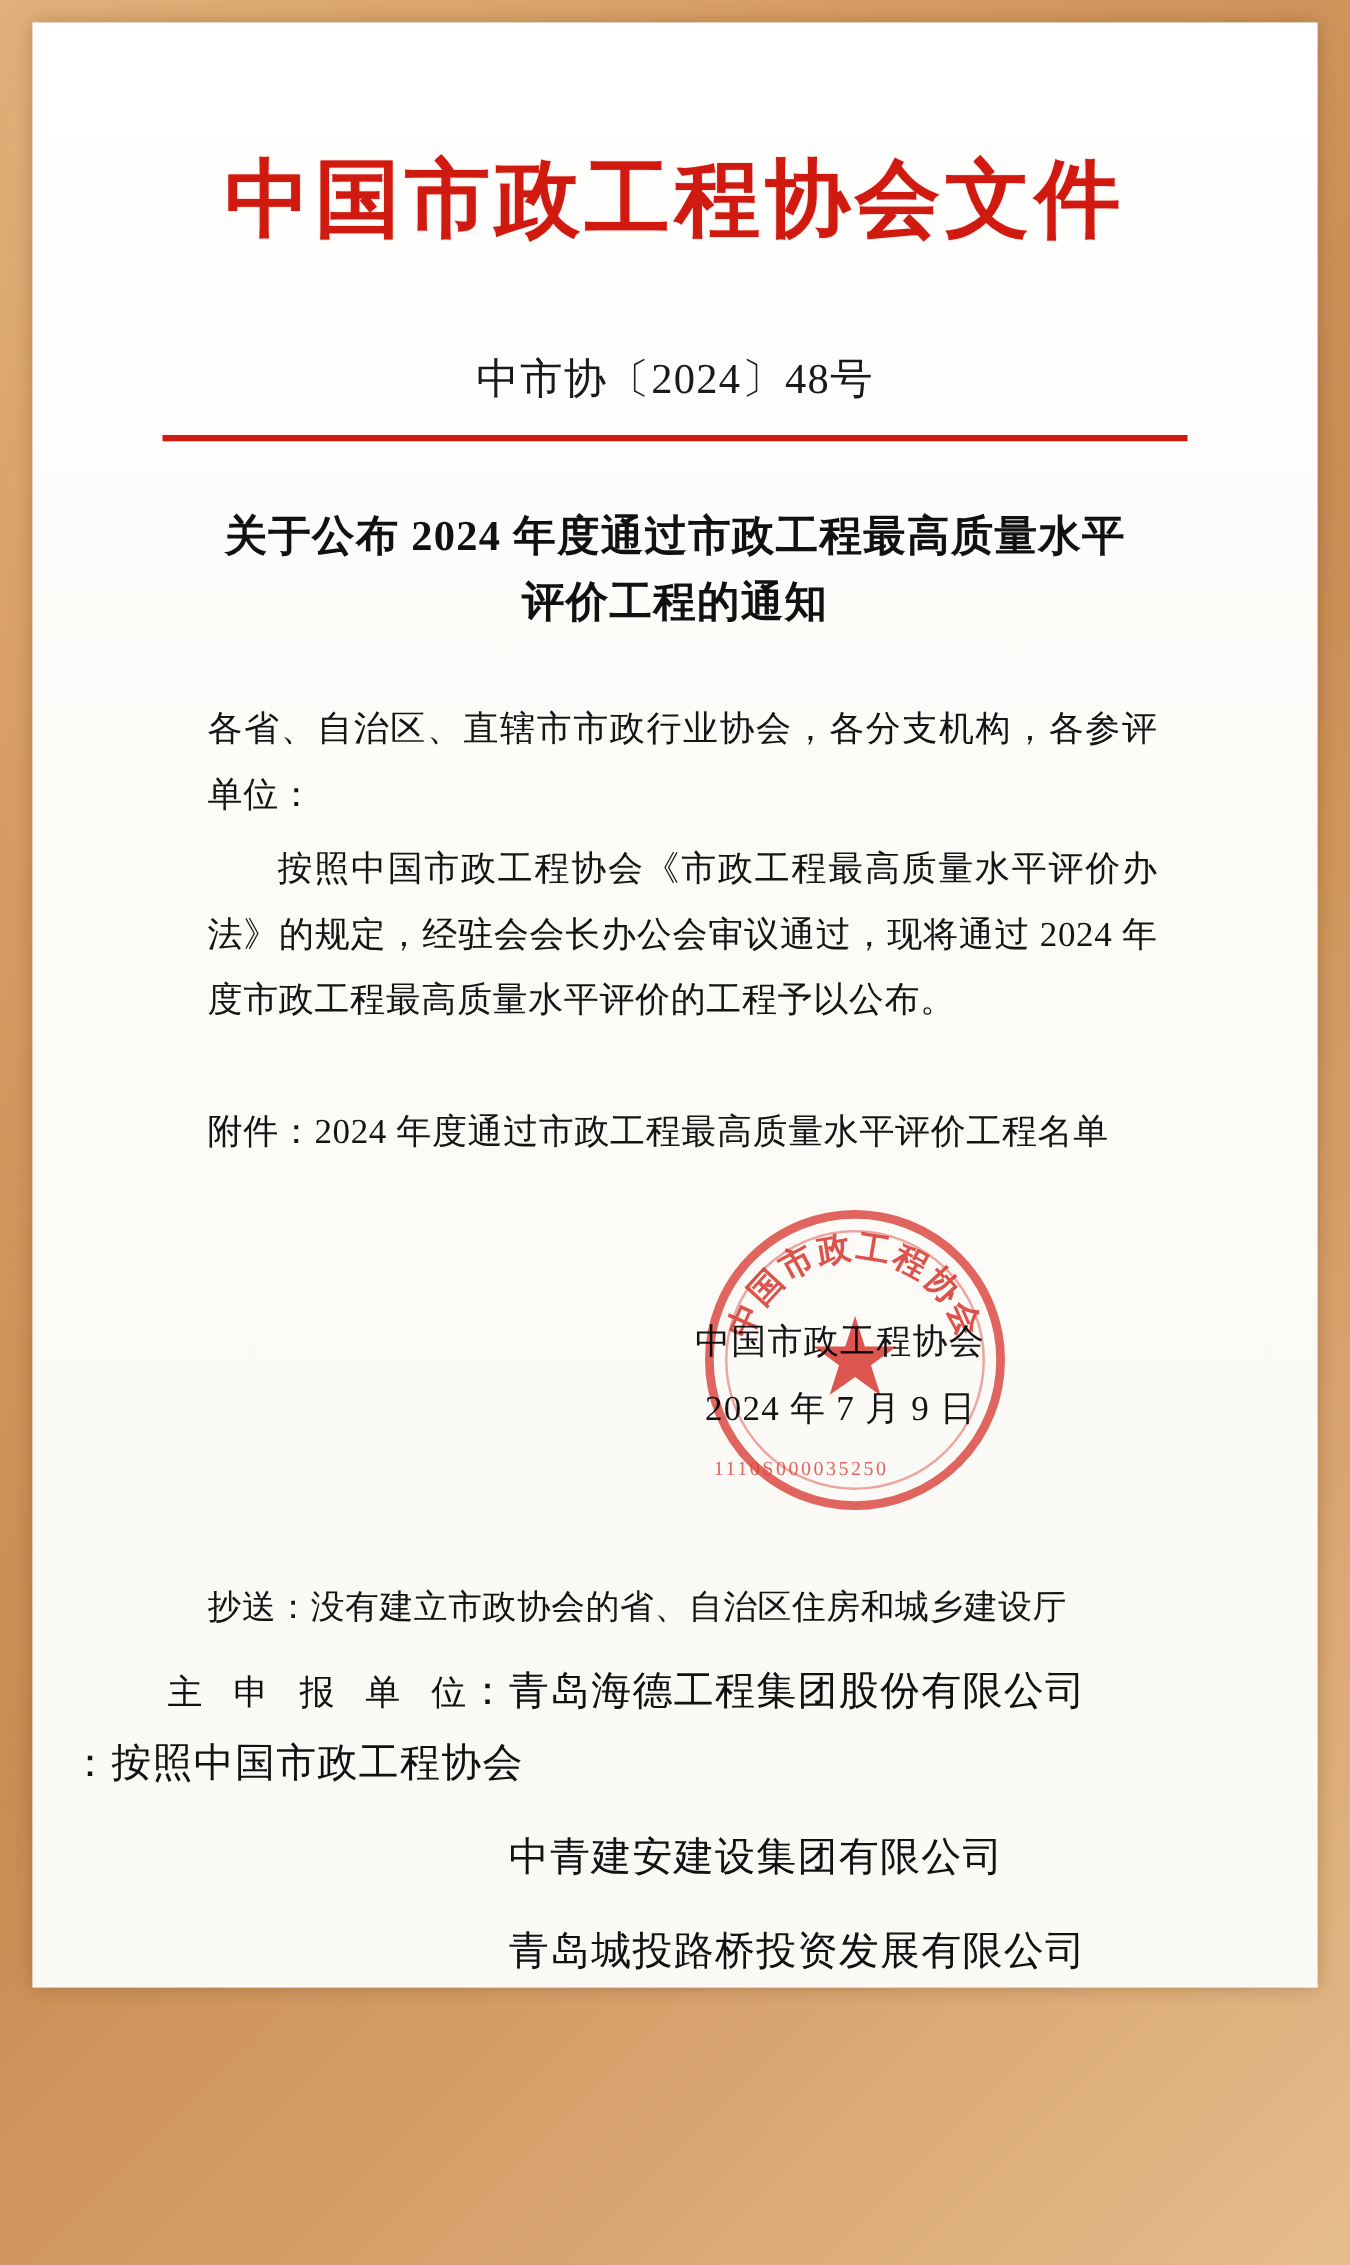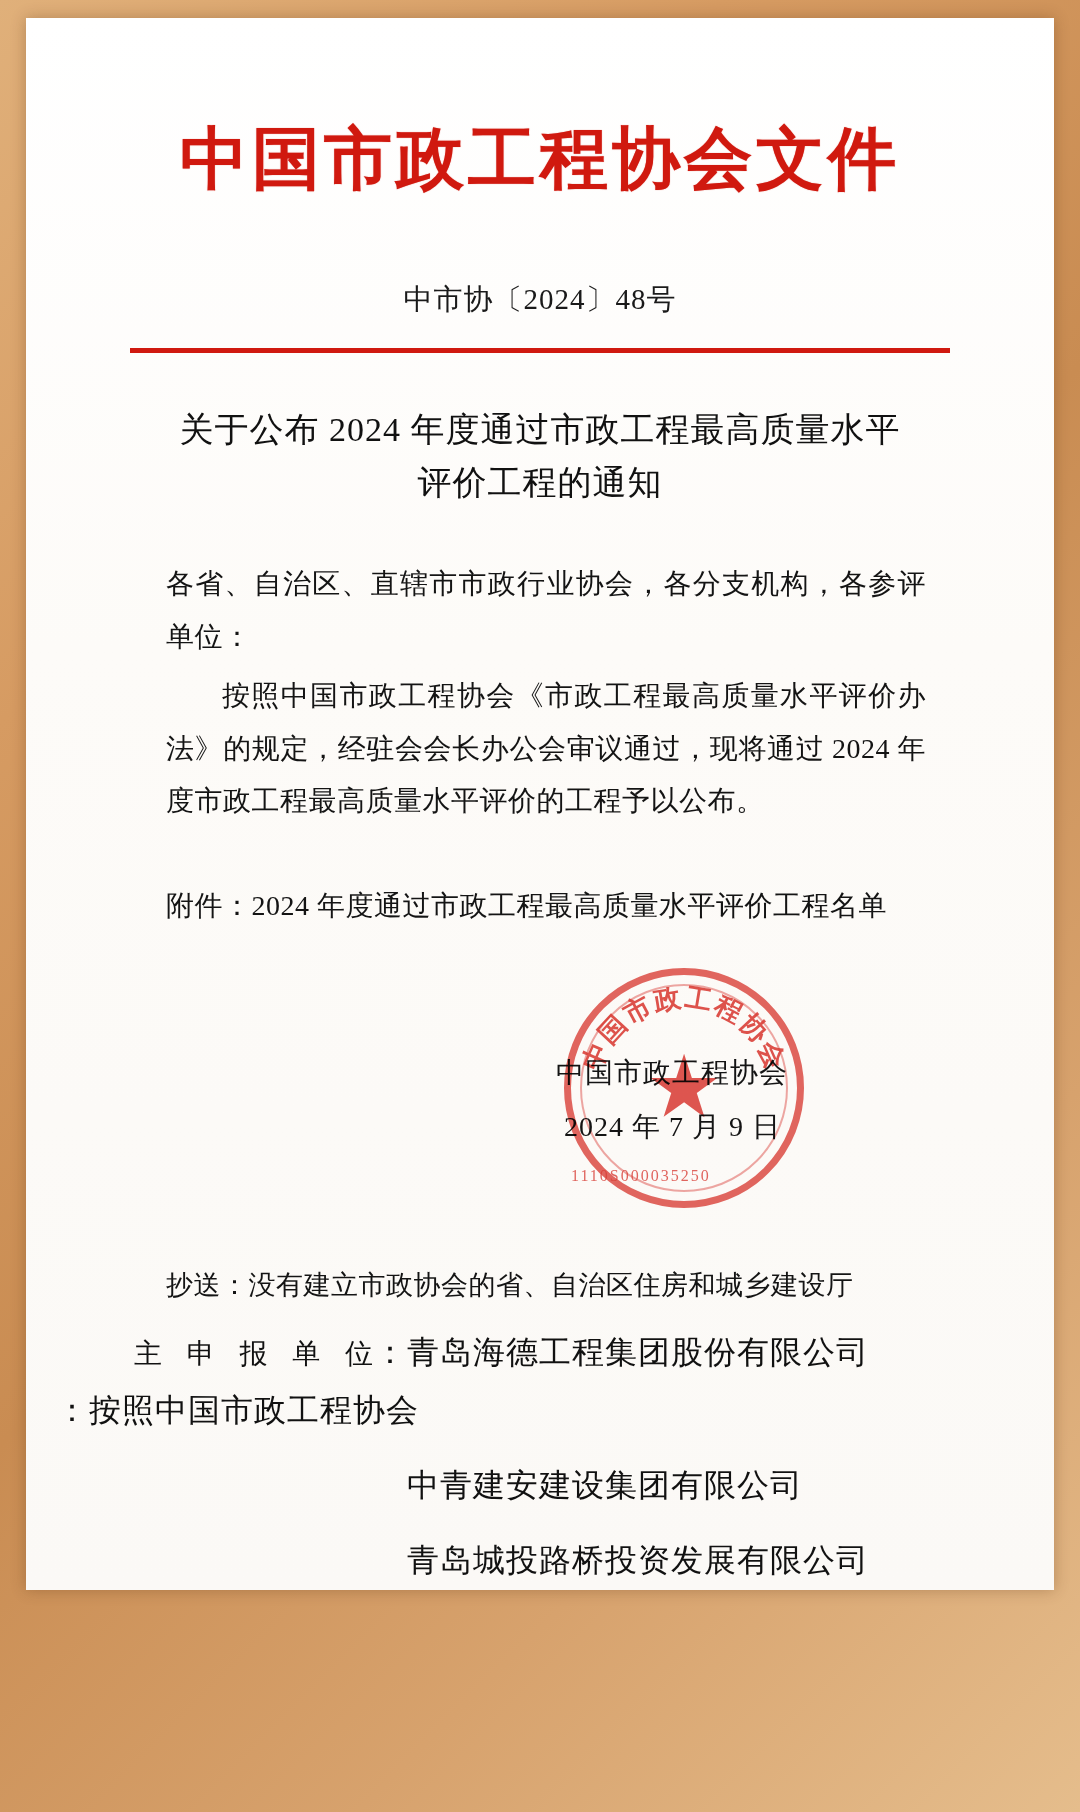--- a/index.html
+++ b/index.html
@@ -49,42 +49,42 @@
     letter-spacing: 4px;
     font-family: "DejaVu Serif", "Liberation Serif", serif;
     text-shadow: 0 0 1px rgba(208,25,15,0.6);
   }
   .doc-number {
     position: absolute;
     top: 262px;
     left: 0;
     width: 100%;
     text-align: center;
-    font-size: 29px;
+    font-size: 34px;
     color: #1a1a1a;
     letter-spacing: 1px;
   }
   .red-rule {
     position: absolute;
     top: 330px;
     left: 104px;
     width: 820px;
     height: 5px;
     background: #d0190f;
   }
 
   
   .notice-title {
     position: absolute;
     top: 386px;
     left: 140px;
     width: 748px;
     text-align: center;
     font-size: 34px;
-    font-weight: normal;
+    font-weight: bold;
     line-height: 1.55;
     color: #111;
     letter-spacing: 1px;
   }
 
   .body-block {
     position: absolute;
     left: 140px;
     width: 760px;
     font-size: 28px;

